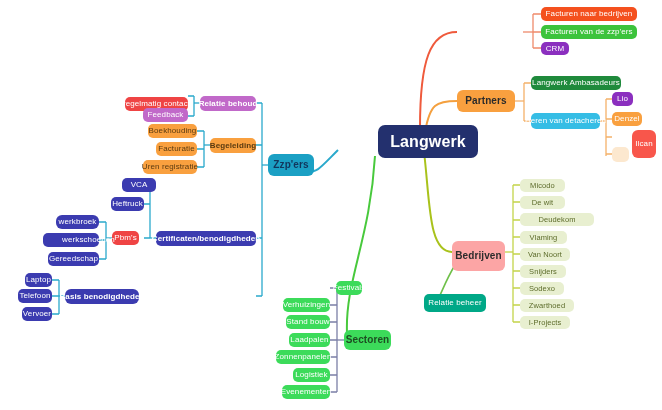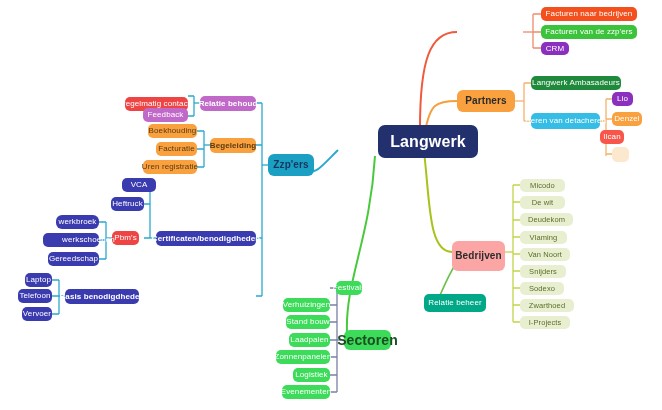--- a/index.html
+++ b/index.html
@@ -86,36 +86,36 @@
 
   <div class="node" style="left:541px;top:7px;width:96px;height:14px;background:#f4501e;color:#fff;">Facturen naar bedrijven</div>
   <div class="node" style="left:541px;top:25px;width:96px;height:14px;background:#3cc33c;color:#fff;">Facturen van de zzp'ers</div>
   <div class="node" style="left:541px;top:42px;width:28px;height:13px;background:#8b2fbf;color:#fff;">CRM</div>
 
   <div class="node lvl1" style="left:457px;top:90px;width:58px;height:22px;background:#f9a03f;color:#2b2b2b;">Partners</div>
   <div class="node" style="left:531px;top:76px;width:90px;height:14px;background:#1f8a3c;color:#fff;">Langwerk Ambasadeurs</div>
   <div class="node" style="left:531px;top:113px;width:69px;height:16px;background:#35bde5;color:#fff;">Heren van detacheren</div>
   <div class="node" style="left:612px;top:92px;width:21px;height:14px;background:#8b2fbf;color:#fff;">Lio</div>
   <div class="node" style="left:612px;top:112px;width:30px;height:14px;background:#f9a03f;color:#fff;">Denzel</div>
-  <div class="node" style="left:600px;top:130px;width:24px;height:14px;background:#f8564b;color:#fff;">Ilcan</div>
+  <div class="node" style="left:632px;top:130px;width:24px;height:28px;background:#f8564b;color:#fff;border-radius:6px;">Ilcan</div>
   <div class="node" style="left:612px;top:147px;width:17px;height:15px;background:#fce8cf;color:#fce8cf;"></div>
 
   <div class="node lvl1" style="left:452px;top:241px;width:53px;height:30px;background:#fca5a5;color:#2b2b2b;">Bedrijven</div>
   <div class="node soft" style="left:520px;top:179px;width:45px;height:13px;background:#e8efd0;color:#5c6b2a;">Micodo</div>
   <div class="node soft" style="left:520px;top:196px;width:45px;height:13px;background:#e8efd0;color:#5c6b2a;">De wit</div>
-  <div class="node soft" style="left:520px;top:213px;width:53px;height:13px;background:#e8efd0;color:#5c6b2a;">Deudekom</div>
+  <div class="node soft" style="left:520px;top:213px;width:74px;height:13px;background:#e8efd0;color:#5c6b2a;">Deudekom</div>
   <div class="node soft" style="left:520px;top:231px;width:47px;height:13px;background:#e8efd0;color:#5c6b2a;">Vlaming</div>
   <div class="node soft" style="left:520px;top:248px;width:50px;height:13px;background:#e8efd0;color:#5c6b2a;">Van Noort</div>
   <div class="node soft" style="left:520px;top:265px;width:46px;height:13px;background:#e8efd0;color:#5c6b2a;">Snijders</div>
   <div class="node soft" style="left:520px;top:282px;width:44px;height:13px;background:#e8efd0;color:#5c6b2a;">Sodexo</div>
   <div class="node soft" style="left:520px;top:299px;width:54px;height:13px;background:#e8efd0;color:#5c6b2a;">Zwarthoed</div>
   <div class="node soft" style="left:520px;top:316px;width:50px;height:13px;background:#e8efd0;color:#5c6b2a;">I-Projects</div>
   <div class="node" style="left:424px;top:294px;width:62px;height:18px;background:#00a887;color:#fff;">Relatie beheer</div>
 
-  <div class="node lvl1" style="left:344px;top:330px;width:47px;height:20px;background:#3cdb5a;color:#1d4d22;font-size:14px;">Sectoren</div>
+  <div class="node lvl1" style="left:344px;top:330px;width:47px;height:20px;background:#3cdb5a;color:#1d4d22;font-size:10px;">Sectoren</div>
   <div class="node" style="left:292px;top:281px;width:26px;height:14px;background:#3cdb5a;color:#fff;margin-left:44px;">Festivals</div>
   <div class="node" style="left:283px;top:298px;width:47px;height:14px;background:#3cdb5a;color:#fff;">Verhuizingen</div>
   <div class="node" style="left:286px;top:315px;width:44px;height:14px;background:#3cdb5a;color:#fff;">Stand bouw</div>
   <div class="node" style="left:289px;top:333px;width:41px;height:14px;background:#3cdb5a;color:#fff;">Laadpalen</div>
   <div class="node" style="left:276px;top:350px;width:54px;height:14px;background:#3cdb5a;color:#fff;">Zonnenpanelen</div>
   <div class="node" style="left:293px;top:368px;width:37px;height:14px;background:#3cdb5a;color:#fff;">Logistiek</div>
   <div class="node" style="left:282px;top:385px;width:48px;height:14px;background:#3cdb5a;color:#fff;">Evenementen</div>
 
   <div class="node lvl1" style="left:268px;top:154px;width:46px;height:22px;background:#1ba0c4;color:#12365c;">Zzp'ers</div>
 
@@ -129,18 +129,18 @@
   <div class="node" style="left:143px;top:160px;width:54px;height:14px;background:#f9a03f;color:#5a3a10;">Uren registratie</div>
 
   <div class="node bold" style="left:156px;top:231px;width:100px;height:15px;background:#3b3bb0;color:#fff;">Certificaten/benodigdheden</div>
   <div class="node" style="left:122px;top:178px;width:34px;height:14px;background:#3b3bb0;color:#fff;">VCA</div>
   <div class="node" style="left:111px;top:197px;width:33px;height:14px;background:#3b3bb0;color:#fff;">Heftruck</div>
   <div class="node" style="left:112px;top:231px;width:27px;height:14px;background:#ef4444;color:#fff;">Pbm's</div>
   <div class="node" style="left:56px;top:215px;width:43px;height:14px;background:#3b3bb0;color:#fff;border-radius:6px;">werkbroek</div>
   <div class="node" style="left:43px;top:233px;width:56px;height:14px;background:#3b3bb0;color:#fff;padding-left:35px;">werkschoenen</div>
   <div class="node" style="left:48px;top:252px;width:51px;height:14px;background:#3b3bb0;color:#fff;">Gereedschap</div>
 
-  <div class="node bold" style="left:65px;top:289px;width:74px;height:15px;background:#3b3bb0;color:#fff;">Basis benodigdheden</div>
+  <div class="node bold" style="left:65px;top:289px;width:74px;height:15px;background:#3b3bb0;color:#fff;border-radius:6px;">Basis benodigdheden</div>
   <div class="node" style="left:25px;top:273px;width:27px;height:14px;background:#3b3bb0;color:#fff;">Laptop</div>
   <div class="node" style="left:18px;top:289px;width:34px;height:14px;background:#3b3bb0;color:#fff;">Telefoon</div>
   <div class="node" style="left:22px;top:307px;width:30px;height:14px;background:#3b3bb0;color:#fff;">Vervoer</div>
 
 </div>
 
 </body></html>

